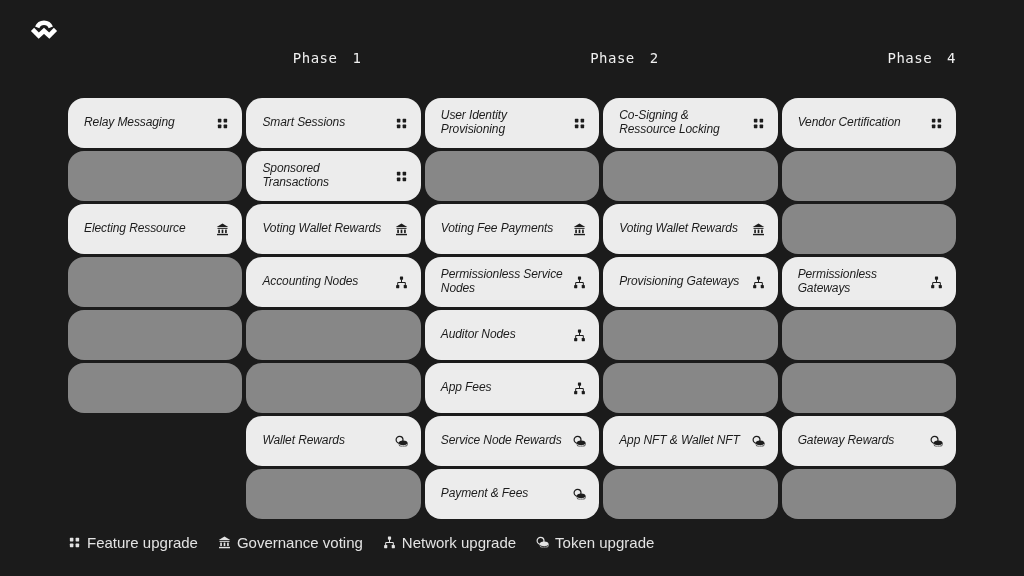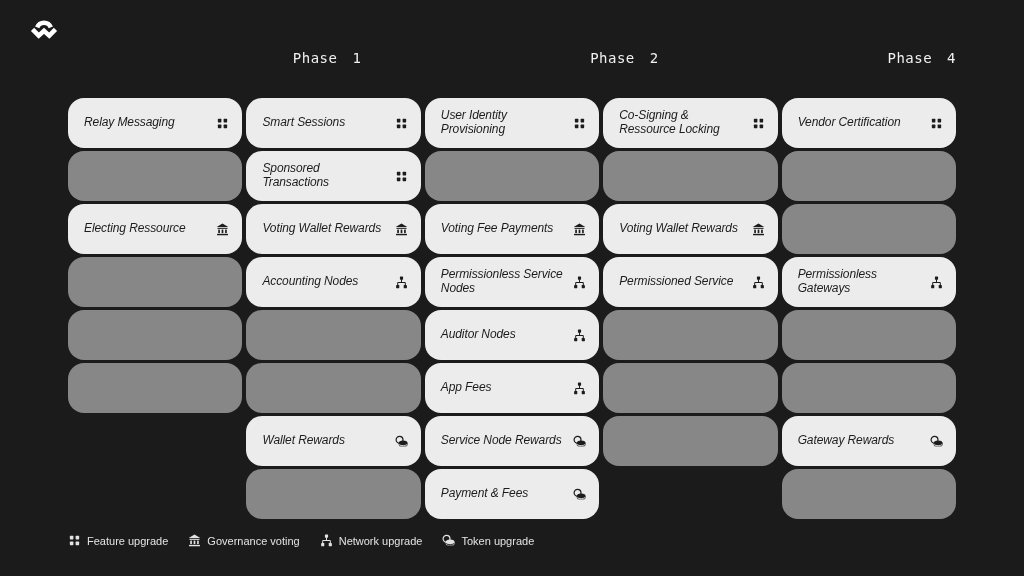--- a/index.html
+++ b/index.html
@@ -24,21 +24,21 @@
   }
   .card.active{background:var(--card-active,#ececec);font-style:italic;}
   .card.inactive{background:var(--card-inactive,#878787);}
   .card-label{
     font-size:12px;line-height:1.16;color:var(--card-text,#1c1c1c);
     letter-spacing:-.1px;padding-right:6px;
   }
   .card-icon{flex:0 0 auto;display:flex;align-items:center;}
   .legend{position:absolute;left:68px;top:534px;display:flex;gap:20px;align-items:center;}
   .legend-item{display:flex;align-items:center;gap:6px;
-    color:var(--legend-text,#e3e3e3);font-size:11px;}
+    color:var(--legend-text,#e3e3e3);font-size:15px;}
   .legend-item .card-icon{display:flex;}
 </style>
 </head>
 <body style="--bg: #1b1b1b; --card-active: #ececec; --card-inactive: #878787; --card-text: #1c1c1c; --header-text: #f0f0f0; --legend-text: #e3e3e3;">
 
 <div class="logo"><svg viewBox="0 0 40 32" width="34" height="30" aria-hidden="true">
        <path d="M12 14 A 8.6 8.6 0 0 1 28 14" fill="none" stroke="#ffffff" stroke-width="5.4"></path>
        <path d="M6.5 16.5 L13.8 23.8 L20 18.2 L26.2 23.8 L33.5 16.5" fill="none" stroke="#ffffff" stroke-width="5.4"></path>
      </svg></div>
 <div class="headers">
@@ -241,32 +241,43 @@
        <path d="M7 0.6 L13.2 4.4 H0.8 Z"></path>
        <rect x="1.6" y="5.2" width="10.8" height="1.1"></rect>
        <rect x="2.4" y="7.1" width="1.8" height="3.8"></rect>
        <rect x="6.1" y="7.1" width="1.8" height="3.8"></rect>
        <rect x="9.8" y="7.1" width="1.8" height="3.8"></rect>
        <rect x="1.1" y="11.7" width="11.8" height="1.5"></rect>
      </svg>
         </span>
       </div>
       <div class="card active">
-        <span class="card-label">Permissioned Service</span>
-        <span class="card-icon">
-          <svg viewBox="0 0 14 14" width="13" height="13" aria-hidden="true">
-       <path d="M7 3.4 V7 M2.9 7 H11.1 M2.9 7 V10 M11.1 7 V10" fill="none" stroke="#1c1c1c" stroke-width="1.1"></path>
-       <rect x="5.3" y="0.6" width="3.4" height="3.4" rx="0.5" fill="#1c1c1c"></rect>
-       <rect x="1.2" y="9.8" width="3.4" height="3.4" rx="0.5" fill="#1c1c1c"></rect>
-       <rect x="9.4" y="9.8" width="3.4" height="3.4" rx="0.5" fill="#1c1c1c"></rect>
-     </svg>
-        </span>
-      </div>
-      <div class="card inactive"></div>
-      <div class="card inactive"></div>
+        <span class="card-label">Provisioning Gateways</span>
+        <span class="card-icon">
+          <svg viewBox="0 0 14 14" width="13" height="13" aria-hidden="true">
+       <path d="M7 3.4 V7 M2.9 7 H11.1 M2.9 7 V10 M11.1 7 V10" fill="none" stroke="#1c1c1c" stroke-width="1.1"></path>
+       <rect x="5.3" y="0.6" width="3.4" height="3.4" rx="0.5" fill="#1c1c1c"></rect>
+       <rect x="1.2" y="9.8" width="3.4" height="3.4" rx="0.5" fill="#1c1c1c"></rect>
+       <rect x="9.4" y="9.8" width="3.4" height="3.4" rx="0.5" fill="#1c1c1c"></rect>
+     </svg>
+        </span>
+      </div>
+      <div class="card inactive"></div>
+      <div class="card inactive"></div>
+      <div class="card active">
+        <span class="card-label">App NFT &amp; Wallet NFT</span>
+        <span class="card-icon">
+          <svg viewBox="0 0 14 14" width="13" height="13" aria-hidden="true">
+       <circle cx="4.9" cy="5.1" r="3.7" fill="none" stroke="#1c1c1c" stroke-width="1.3"></circle>
+       <ellipse cx="8.8" cy="9.4" rx="4.9" ry="3.5" fill="#1c1c1c"></ellipse>
+       <path d="M4.4 10.3 C6.4 11.9 11.2 11.9 13.2 10.1" fill="none" stroke="#ececec" stroke-width="0.9"></path>
+       <path d="M5.4 11.7 C7.2 12.7 10.6 12.7 12.4 11.6" fill="none" stroke="#ececec" stroke-width="0.7"></path>
+     </svg>
+        </span>
+      </div>
       <div class="card inactive"></div>
     </div>
     <div class="col">
       <div class="card active">
         <span class="card-label">Vendor Certification</span>
         <span class="card-icon">
           <svg viewBox="0 0 14 14" width="13" height="13" aria-hidden="true" fill="#1c1c1c">
        <rect x="2" y="2" width="3.8" height="3.8" rx="0.7"></rect>
        <rect x="8.2" y="2" width="3.8" height="3.8" rx="0.7"></rect>
        <rect x="2" y="8.2" width="3.8" height="3.8" rx="0.7"></rect>

